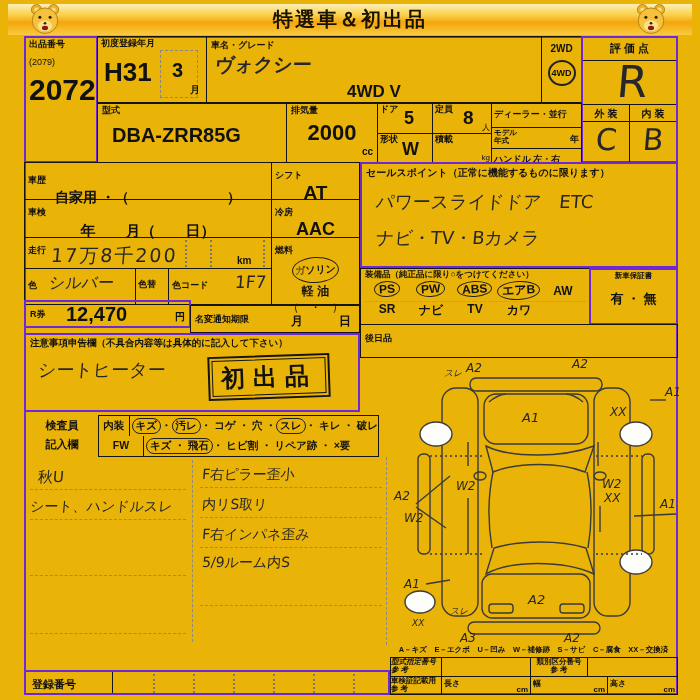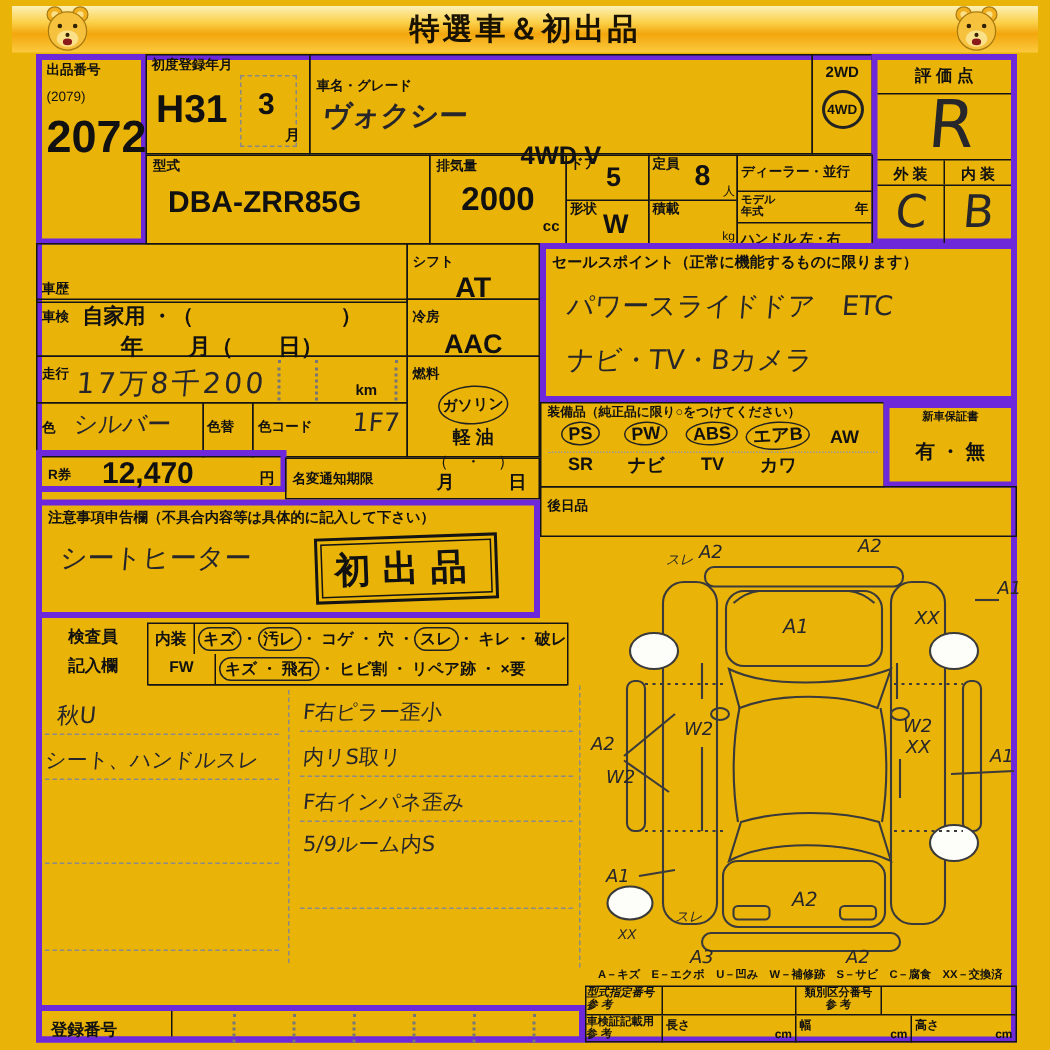--- a/index.html
+++ b/index.html
@@ -1,20 +1,20 @@
 <!DOCTYPE html>
 <html><head>
 <meta charset="utf-8">
 <style>
   html,body{margin:0;padding:0;background:#fff;}
   .page{position:relative;width:700px;height:700px;background:#eab308;overflow:hidden;
         font-family:"Liberation Sans",sans-serif;color:#111;}
   .abs{position:absolute;box-sizing:border-box;}
   .bx{border:1px solid #141414;}
-  .b2{border:4px solid #6d28d9;}
+  .b2{border:2px solid #6d28d9;}
   .lbl{font-size:9px;font-weight:bold;line-height:1.1;}
   .lbl7{font-size:7.5px;font-weight:bold;line-height:1.05;}
   .val{font-weight:bold;}
   .hw{font-family:"DejaVu Sans",sans-serif;color:#26262b;transform:skewX(-5deg);display:inline-block;}
   .circ{display:inline-block;border:1.6px solid #222;border-radius:50%;padding:0 4px;transform:rotate(-3deg);}
   .oval{display:inline-block;border:1.4px solid #222;border-radius:12px;padding:0 3px;}
   .dash-h{border-top:1.5px dashed #8a8a8a;}
   .dash-v{border-left:1.5px dashed #8a8a8a;}
   .dot-v{border-left:2px dotted #777;}
   .banner{left:8px;top:4px;width:684px;height:31px;
@@ -68,21 +68,21 @@
   </div>
 
   <div class="abs bx" style="left:97px;top:36px;width:110px;height:67px;padding:2px 3px;">
     <div class="lbl">初度登録年月</div>
     <span class="val" style="font-size:26px;position:absolute;left:6px;top:20px;">H31</span>
     <span class="abs" style="left:62px;top:13px;width:38px;height:48px;border:1px dashed #888;"></span>
     <span class="val" style="font-size:20px;position:absolute;left:74px;top:22px;">3</span>
     <span style="font-size:10px;position:absolute;left:92px;top:46px;font-weight:bold;">月</span>
   </div>
 
-  <div class="abs bx" style="left:206px;top:36px;width:336px;height:67px;padding:16px 4px;">
+  <div class="abs bx" style="left:206px;top:36px;width:336px;height:67px;padding:4px 4px;">
     <div class="lbl">車名・グレード</div>
     <div class="hw" style="font-size:19px;font-weight:bold;margin:1px 0 0 4px;">ヴォクシー</div>
     <div class="val" style="font-size:17px;text-align:center;margin-top:4px;">4WD V</div>
   </div>
 
   <div class="abs bx" style="left:541px;top:36px;width:41px;height:67px;text-align:center;">
     <div style="font-size:10px;font-weight:bold;margin-top:6px;">2WD</div>
     <div style="margin-top:6px;"><span style="font-size:9px;font-weight:bold;border:2px solid #222;border-radius:50%;padding:6px 2px;display:inline-block;">4WD</span></div>
   </div>
 
@@ -132,21 +132,21 @@
   <div class="abs bx" style="left:491px;top:103px;width:91px;height:60px;">
     <div style="height:19px;border-bottom:1px solid #141414;font-size:9px;font-weight:bold;padding:4px 2px 0;">ディーラー・並行</div>
     <div style="height:20px;border-bottom:1px solid #141414;position:relative;">
       <span class="lbl7" style="position:absolute;left:2px;top:1px;">モデル</span>
       <span class="lbl7" style="position:absolute;left:2px;top:9px;">年式</span>
       <span style="font-size:9px;font-weight:bold;position:absolute;right:2px;bottom:2px;">年</span>
     </div>
     <div style="height:19px;font-size:9px;font-weight:bold;padding:4px 2px 0;">ハンドル 左・右</div>
   </div>
 
-  <div class="abs bx" style="left:24px;top:162px;width:248px;height:38px;padding:19px 3px;">
+  <div class="abs bx" style="left:24px;top:162px;width:248px;height:38px;padding:6px 3px;">
     <span class="lbl">車歴</span>
     <div style="font-size:14px;font-weight:bold;text-align:center;margin-top:2px;">自家用 ・（　　　　　　　）</div>
   </div>
   <div class="abs bx" style="left:271px;top:162px;width:89px;height:38px;padding:1px 3px;">
     <span class="lbl">シフト</span>
     <div class="val" style="font-size:19px;text-align:center;">AT</div>
   </div>
   <div class="abs bx" style="left:24px;top:199px;width:248px;height:39px;padding:1px 3px;">
     <span class="lbl">車検</span>
     <div style="font-size:15px;font-weight:bold;text-align:center;margin-top:3px;">年　　月（　　日）</div>

